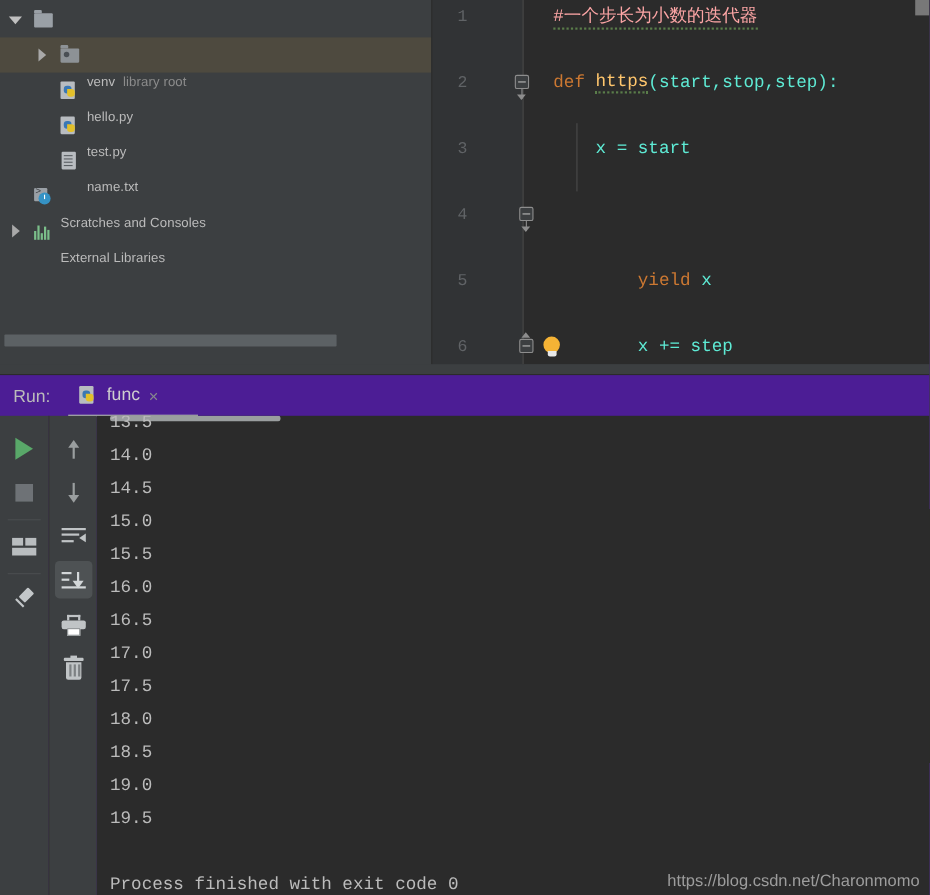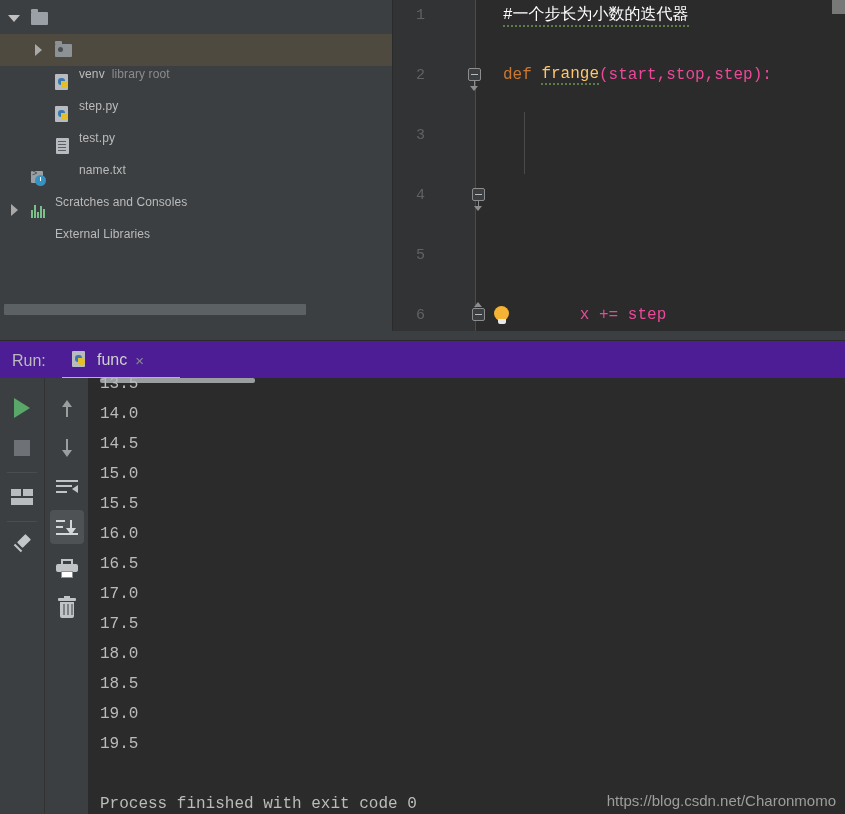--- a/index.html
+++ b/index.html
@@ -95,22 +95,22 @@
   }
   .gutter-fold { position:absolute; left:74px; top:0; width:18px; height:30px; }
   .code {
     position:absolute; left:110px; top:0; height:30px; display:flex; align-items:center;
     font-family:"Liberation Mono", monospace; font-size:16px; white-space:pre; color:#a9b7c6;
   }
   #gutter-line { position:absolute; left:82px; top:0; width:1px; height:331px; background:#4b4b4b; }
   #gutter-bg { position:absolute; left:0; top:0; width:82px; height:331px; background:#313335; }
   .kw { color:#cc7832; }
   .fn { color:#ffc66d; }
-  .cmt { color:#ffffff;text-align:center; }
-  .txt { color:#ec4899; }
+  .cmt { color:#fca5a5;text-align:center; }
+  .txt { color:#5eead4; }
   .squig {
     border-bottom: 2px dotted #5a7d4a;
     padding-bottom:0px;
   }
   
   .fold-open, .fold-mid, .fold-end { position:absolute; left:1px; }
   .fold-open {
     top:8px; width:13px;height:13px;border:1px solid #8d8d8d;border-radius:2px;background:#3c3f41;
   }
   .fold-open::after{content:"";position:absolute;left:2px;top:5px;width:7px;height:1px;background:#b9b9b9;}
@@ -232,21 +232,21 @@
 
 
         <div class="tree-row" style="padding-left:54px;">
           <span class="ico">
               <span class="i-py">
                 <span class="sheet"></span>
                 <span class="snake-b"></span>
                 <span class="snake-y"></span>
               </span>
             </span>
-          <span class="lbl">step.py</span>
+          <span class="lbl">hello.py</span>
         </div>
 
         <div class="tree-row" style="padding-left:54px;">
           <span class="ico">
               <span class="i-py">
                 <span class="sheet"></span>
                 <span class="snake-b"></span>
                 <span class="snake-y"></span>
               </span>
             </span>
@@ -305,39 +305,43 @@
         </div>
 
         <div class="erow" style="top:30px;">
           <span class="gutter-num">2</span>
           <span class="gutter-fold">
             <span class="fold-open"></span>
               <span class="fold-line"></span>
               <span class="fold-arrow"></span>
           </span>
           <span class="code">
-            <span class="kw">def </span><span class="fn squig">frange</span><span class="txt">(start,stop,step):</span>
+            <span class="kw">def </span><span class="fn squig">https</span><span class="txt">(start,stop,step):</span>
           </span>
         </div>
 
         <div class="erow" style="top:60px;">
           <span class="gutter-num">3</span>
+          <span class="code"><span class="txt">    x = start</span></span>
         </div>
 
         <div class="erow" style="top:90px;">
           <span class="gutter-num">4</span>
           <span class="gutter-fold" style="left:78px;">
             <span class="fold-open"></span>
               <span class="fold-line"></span>
               <span class="fold-arrow"></span>
           </span>
         </div>
 
         <div class="erow" style="top:120px;">
           <span class="gutter-num">5</span>
+          <span class="code">
+            <span class="txt">        </span><span class="kw">yield </span><span class="txt">x</span>
+          </span>
         </div>
 
         <div class="erow" style="top:150px;">
           <span class="gutter-num">6</span>
           <span class="gutter-fold" style="left:78px;">
             <span class="fold-endbox"></span>
               <span class="fold-uptick"></span>
           </span>
           <span class="bulb">
               <span class="glass"></span>

